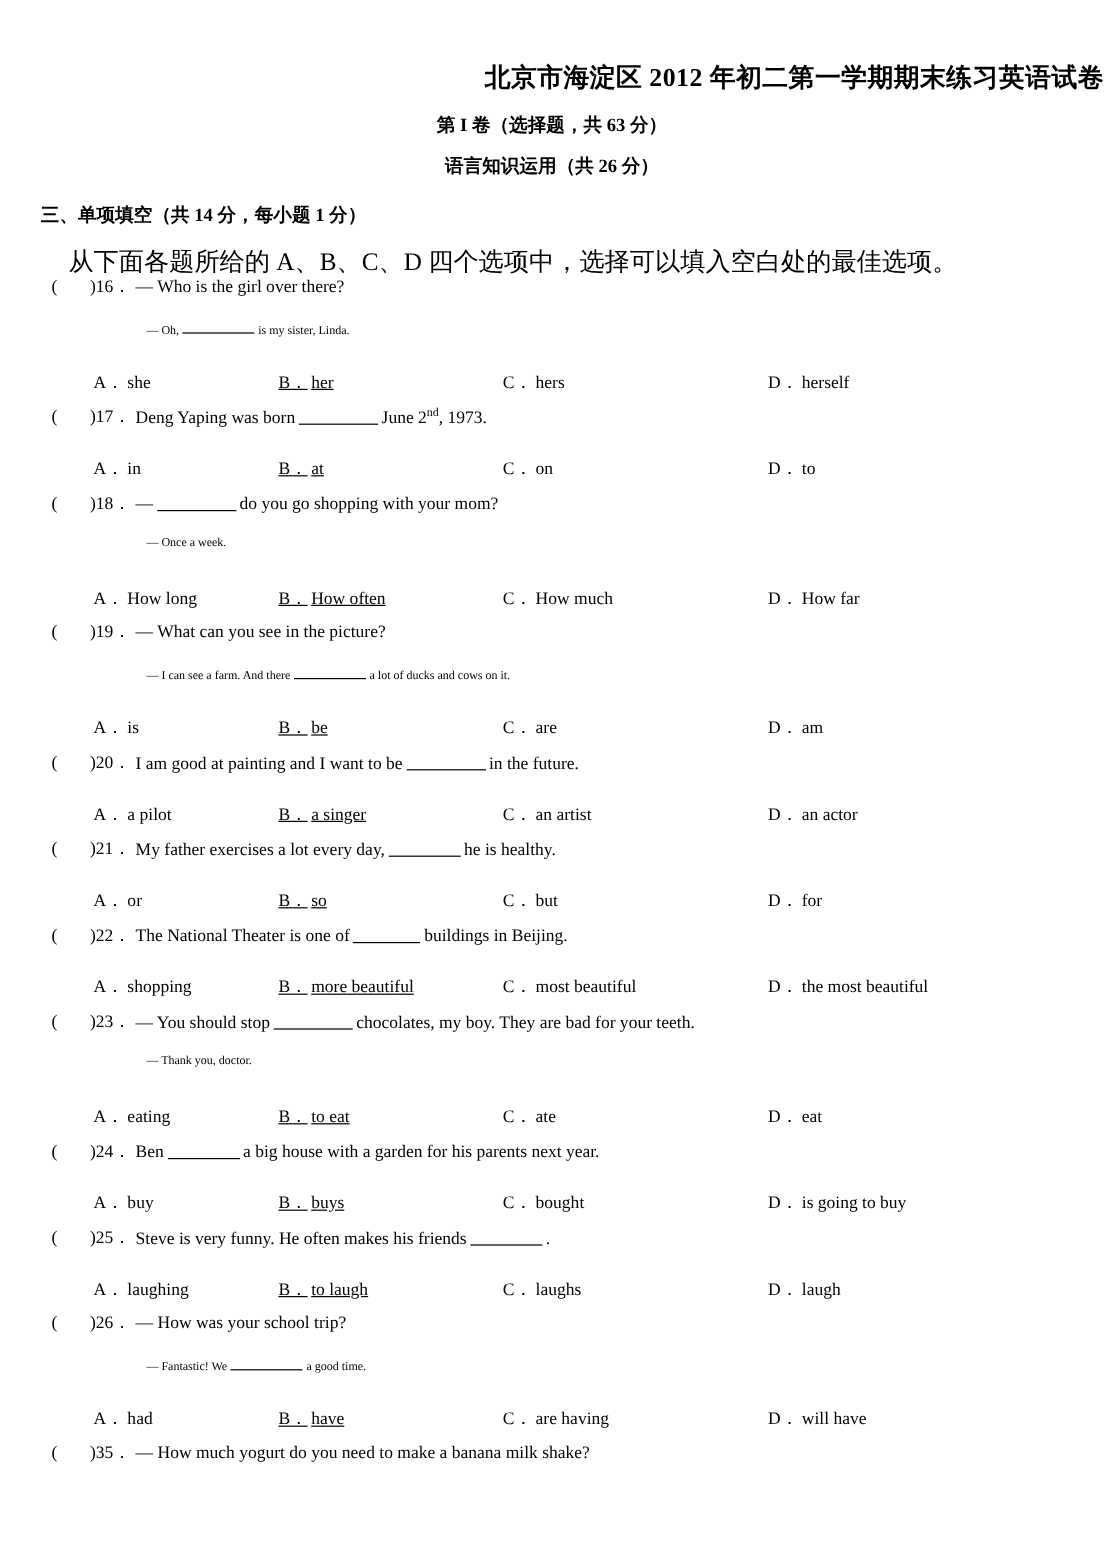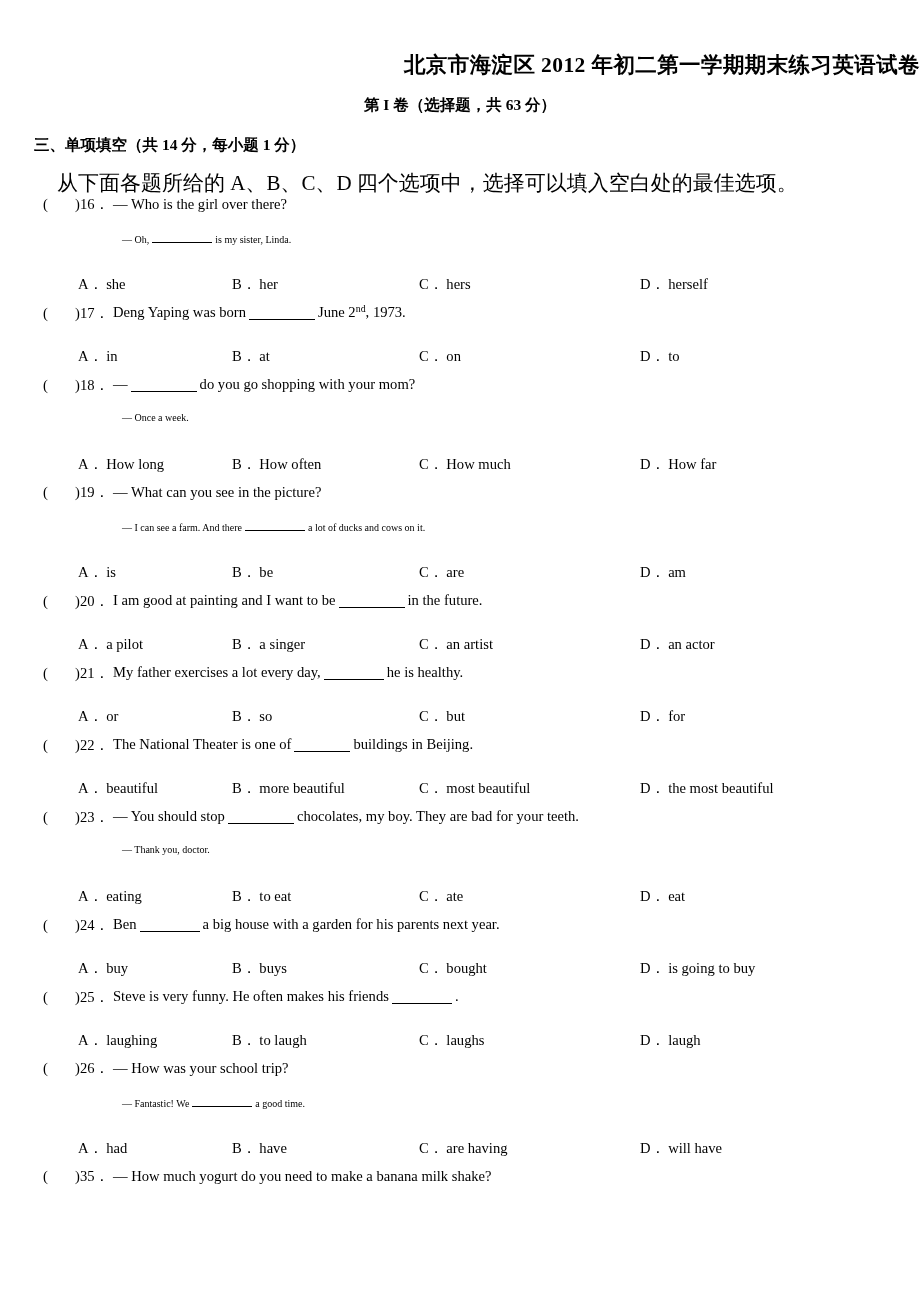--- a/index.html
+++ b/index.html
@@ -124,37 +124,38 @@
     font-size: 14.6px;
     line-height: 1.0;
     white-space: nowrap;
   }
   .opt {
     position: absolute;
     top: 8px;
   }
   .opt .lbl { margin-right: 3px; }
   .opt.a { left: 78px; }
-  .opt.b { left: 232px; }
+  .opt.b { left: 232px; text-decoration: underline; }
   .opt.c { left: 419px; }
   .opt.d { left: 640px; }
 
   
   .options.wide .opt.a { left: 78px; }
   .options.wide .opt.b { left: 232px; }
   .options.wide .opt.c { left: 419px; }
   .options.wide .opt.d { left: 640px; }
 </style>
 </head>
 <body>
 
 <div class="page">
 
   <h1 class="doc-title">北京市海淀区 2012 年初二第一学期期末练习英语试卷</h1>
   <div class="sub-head first">第 I 卷（选择题，共 63 分）</div>
+  <div class="sub-head second">语言知识运用（共 26 分）</div>
 
   <div class="section-head">三、单项填空（共 14 分，每小题 1 分）</div>
   <div class="instruction">从下面各题所给的 A、B、C、D 四个选项中，选择可以填入空白处的最佳选项。</div>
 
   <div class="qlist">
 
     <div class="question">
       <div class="qline">
         <span class="paren"><span>(</span></span>
         <span class="qnum"><span>)</span><span>16</span>．</span>
@@ -251,21 +252,21 @@
       </div>
     </div>
 
     <div class="question">
       <div class="qline">
         <span class="paren"><span>(</span></span>
         <span class="qnum"><span>)</span><span>22</span>．</span>
         <span class="qtext"><span>The National Theater is one of</span><span class="blank w3"></span><span>buildings in Beijing.</span></span>
       </div>
       <div class="options wide">
-        <span class="opt a"><span class="lbl">A．</span><span>beautiful</span></span>
+        <span class="opt a"><span class="lbl">A．</span><span>shopping</span></span>
         <span class="opt b"><span class="lbl">B．</span><span>more beautiful</span></span>
         <span class="opt c"><span class="lbl">C．</span><span>most beautiful</span></span>
         <span class="opt d"><span class="lbl">D．</span><span>the most beautiful</span></span>
       </div>
     </div>
 
     <div class="question">
       <div class="qline">
         <span class="paren"><span>(</span></span>
         <span class="qnum"><span>)</span><span>23</span>．</span>

